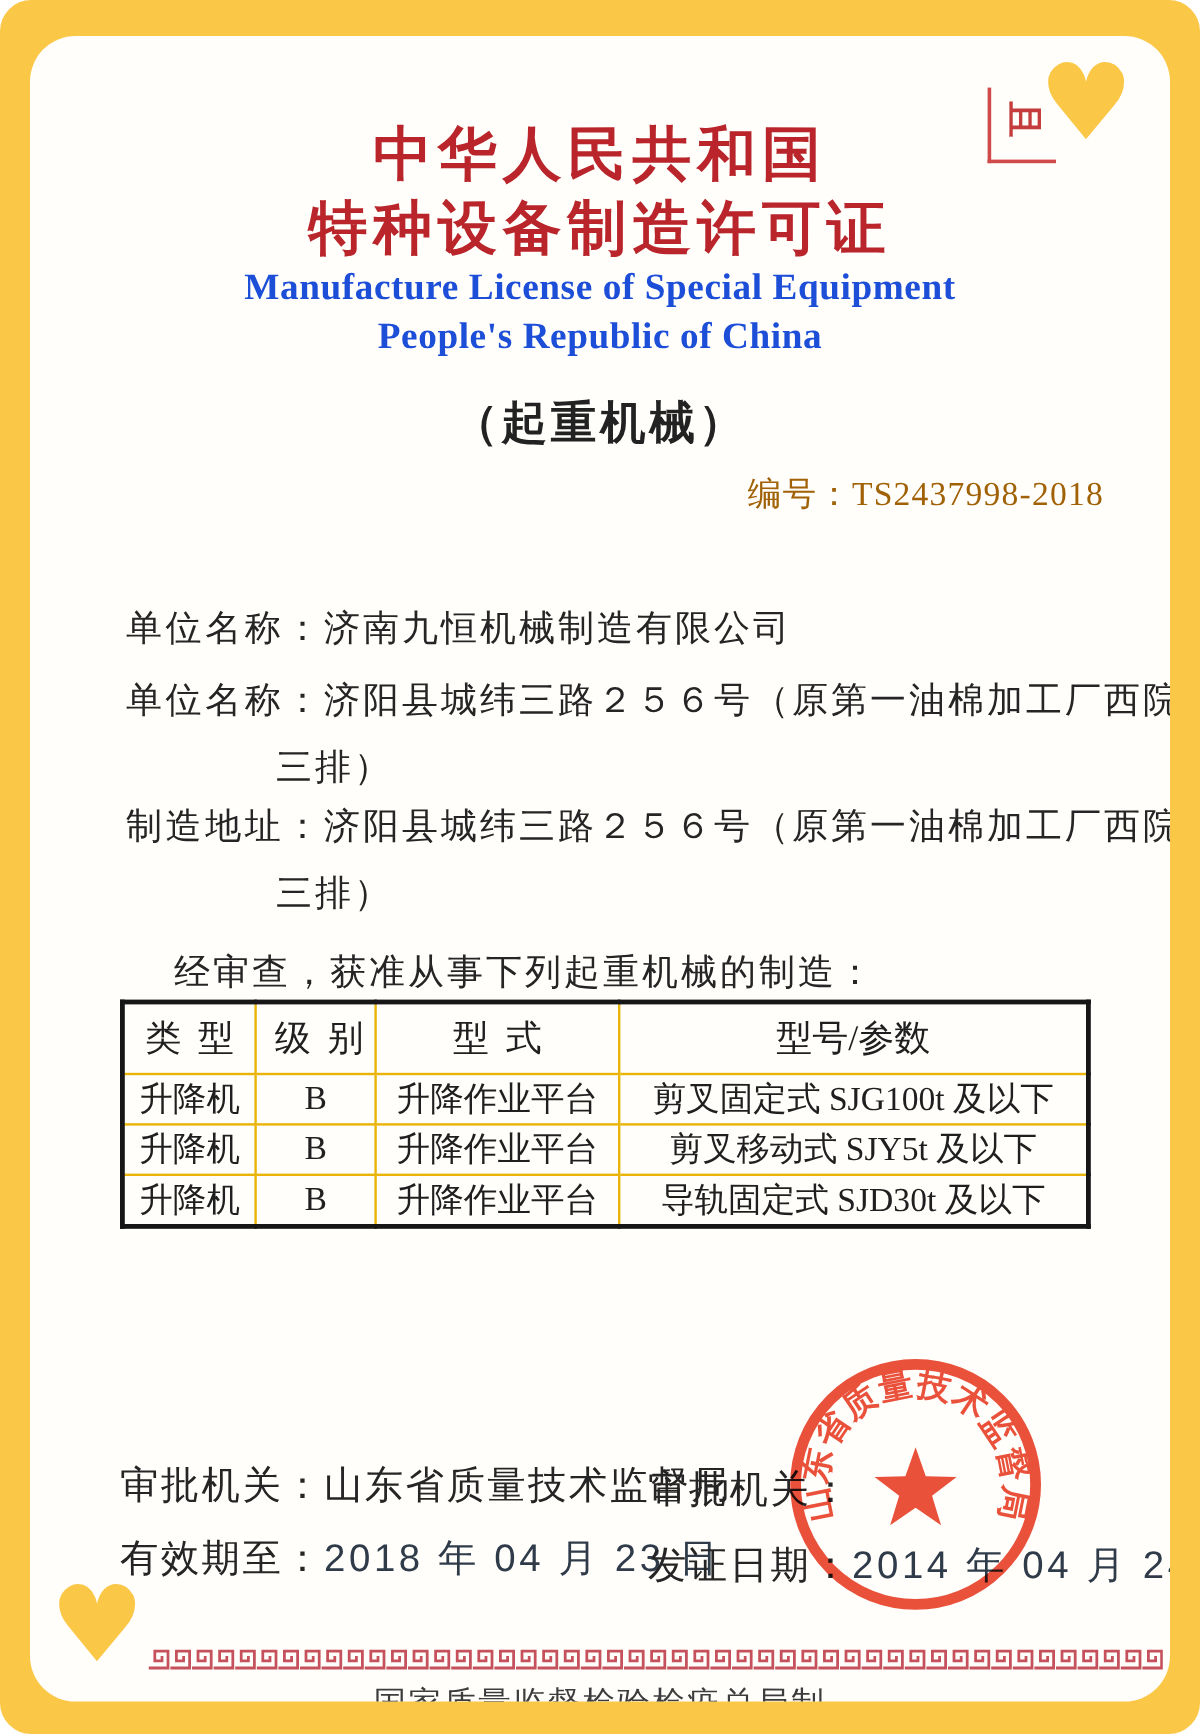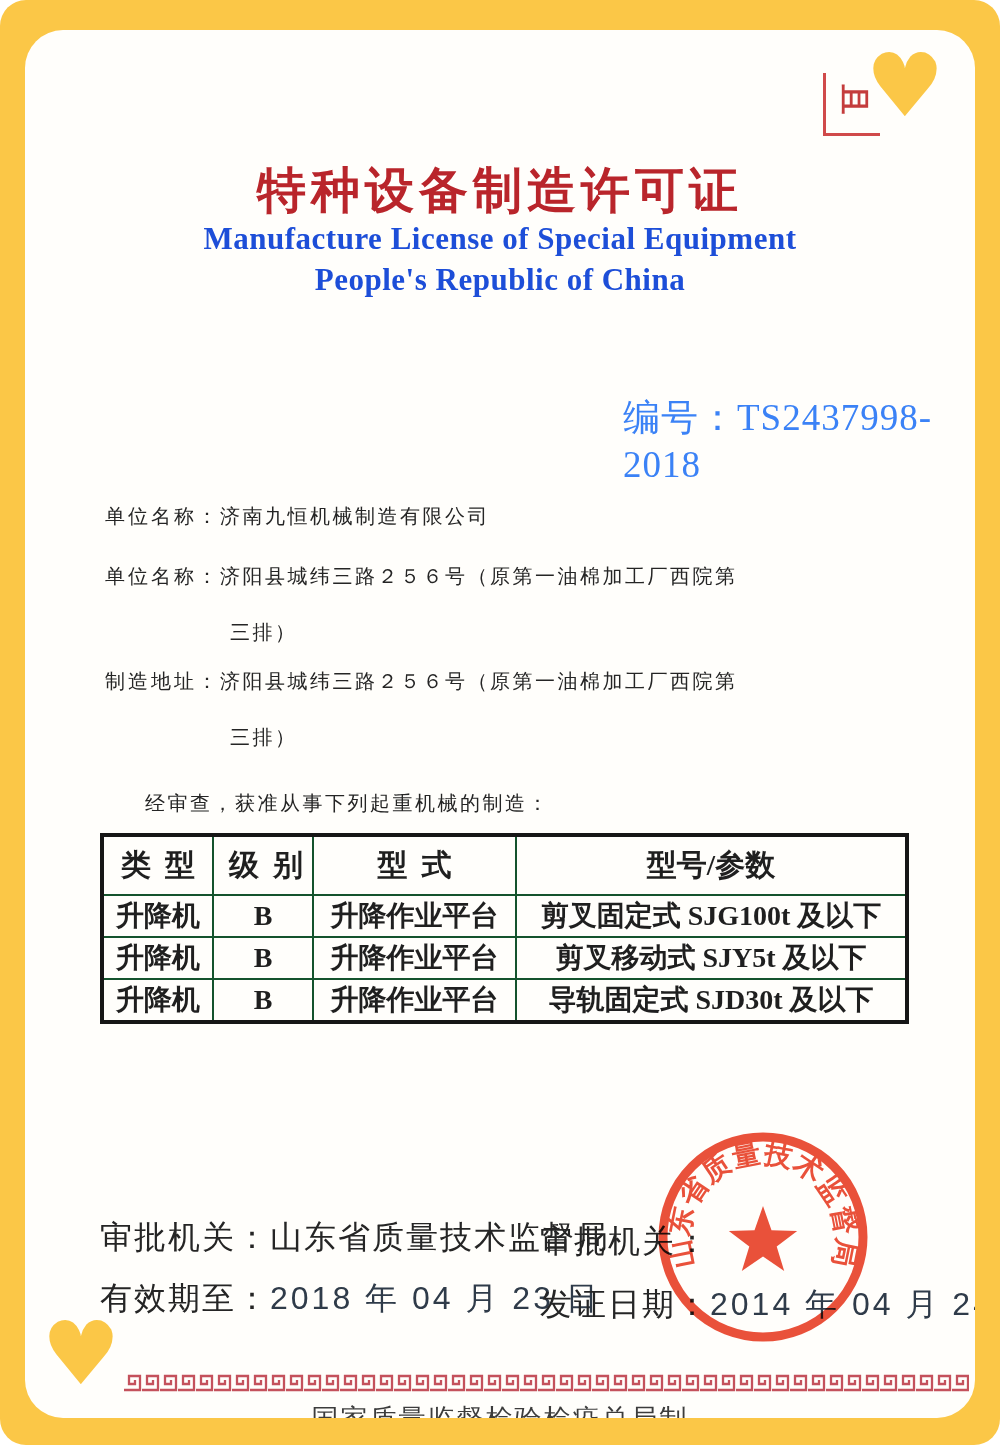--- a/index.html
+++ b/index.html
@@ -13,33 +13,33 @@
   .card{
     position:absolute;left:25px;top:30px;width:950px;height:1388px;
     background:#FFFEFB;border-radius:38px;overflow:hidden;
   }
   .abs{position:absolute;}
   .center{left:0;width:100%;text-align:center;}
 
   .cn-title{color:#B9252B;font-size:49px;font-weight:bold;letter-spacing:5px;white-space:nowrap;}
   .en-title{color:#1d4ed8;font-size:31px;font-weight:bold;letter-spacing:0.5px;white-space:nowrap;}
   .category{font-size:38px;letter-spacing:3px;color:#222;font-weight:bold;}
-  .serial{font-size:37px;color:#3b82f6;letter-spacing:1px;}
+  .serial{font-size:28px;color:#a16207;letter-spacing:1px;}
 
-  .field{font-size:20px;color:#252525;letter-spacing:2.5px;white-space:nowrap;}
+  .field{font-size:30px;color:#252525;letter-spacing:2.5px;white-space:nowrap;}
   .field .lab{letter-spacing:3px;}
 
   table.scope{
     position:absolute;left:75px;top:803px;width:805px;
     border-collapse:collapse;table-layout:fixed;
     border:4px solid #161616;
   }
   table.scope th,table.scope td{
-    border:2px solid #14532d;text-align:center;vertical-align:middle;
-    font-weight:bold;color:#1f1f1f;overflow:hidden;white-space:nowrap;
+    border:2px solid #eab308;text-align:center;vertical-align:middle;
+    font-weight:normal;color:#1f1f1f;overflow:hidden;white-space:nowrap;
   }
   table.scope th{height:55px;font-size:30px;}
   table.scope td{height:36px;font-size:28px;}
   table.scope th.sp{letter-spacing:14px;text-indent:14px;}
   col.c1{width:111px;}col.c2{width:100px;}col.c3{width:203px;}col.c4{width:391px;}
 
   .foot{font-size:32px;color:#252525;letter-spacing:2px;white-space:nowrap;}
   .date-val{font-family:"Liberation Sans","DejaVu Sans",sans-serif;color:#2f3b49;letter-spacing:3px;}
 
   .stamp{left:623px;top:1092px;width:230px;height:230px;mix-blend-mode:multiply;opacity:.93;}
@@ -68,23 +68,25 @@
 <div class="frame">
   <div class="card">
 
     <div class="abs corner-mark">
       <span class="glyph">且</span>
     </div>
 
     <div class="abs heart heart-top">♥</div>
     <div class="abs heart heart-bottom">♥</div>
 
+    <div class="abs center cn-title" style="top:66px;">中华人民共和国</div>
     <div class="abs center cn-title" style="top:128px;">特种设备制造许可证</div>
     <div class="abs center en-title" style="top:191px;">Manufacture License of Special Equipment</div>
     <div class="abs center en-title" style="top:232px;">People's Republic of China</div>
+    <div class="abs center category" style="top:297px;">（起重机械）</div>
 
     <div class="abs serial" style="left:598px;top:363px;">
       <span>编号：</span><span>TS2437998-2018</span>
     </div>
 
     <div class="abs field" style="left:80px;top:473px;">
       <span class="lab">单位名称：</span><span>济南九恒机械制造有限公司</span>
     </div>
     <div class="abs field" style="left:80px;top:533px;">
       <span class="lab">单位名称：</span><span>济阳县城纬三路２５６号（原第一油棉加工厂西院第</span>

